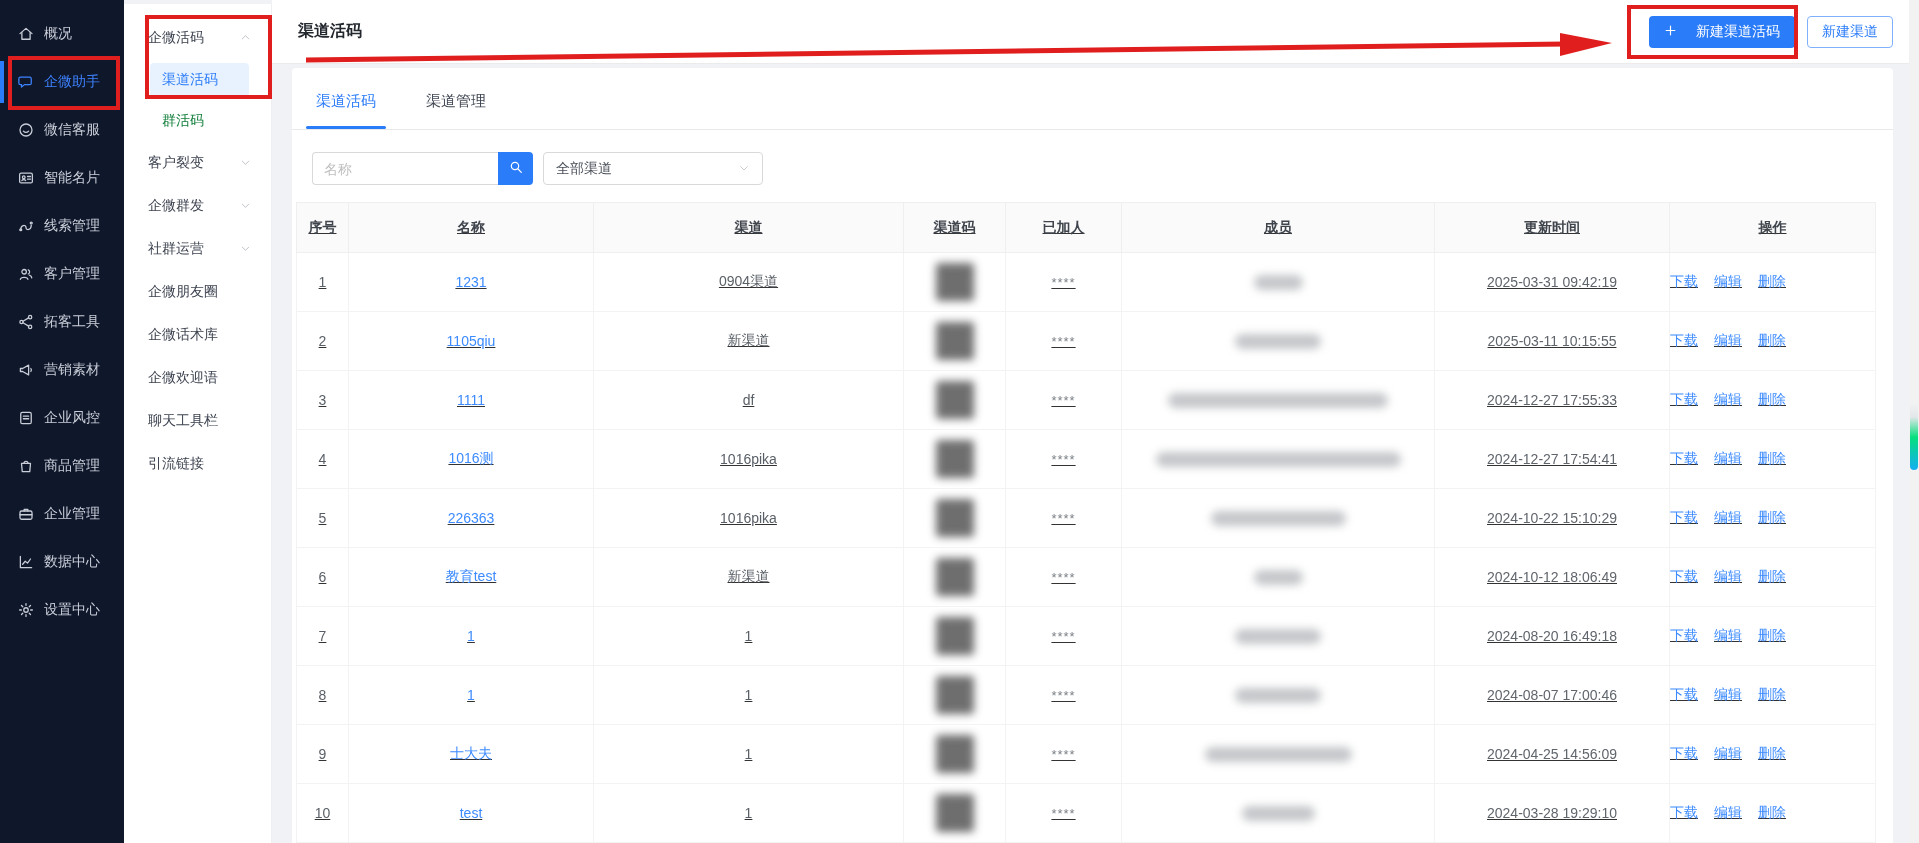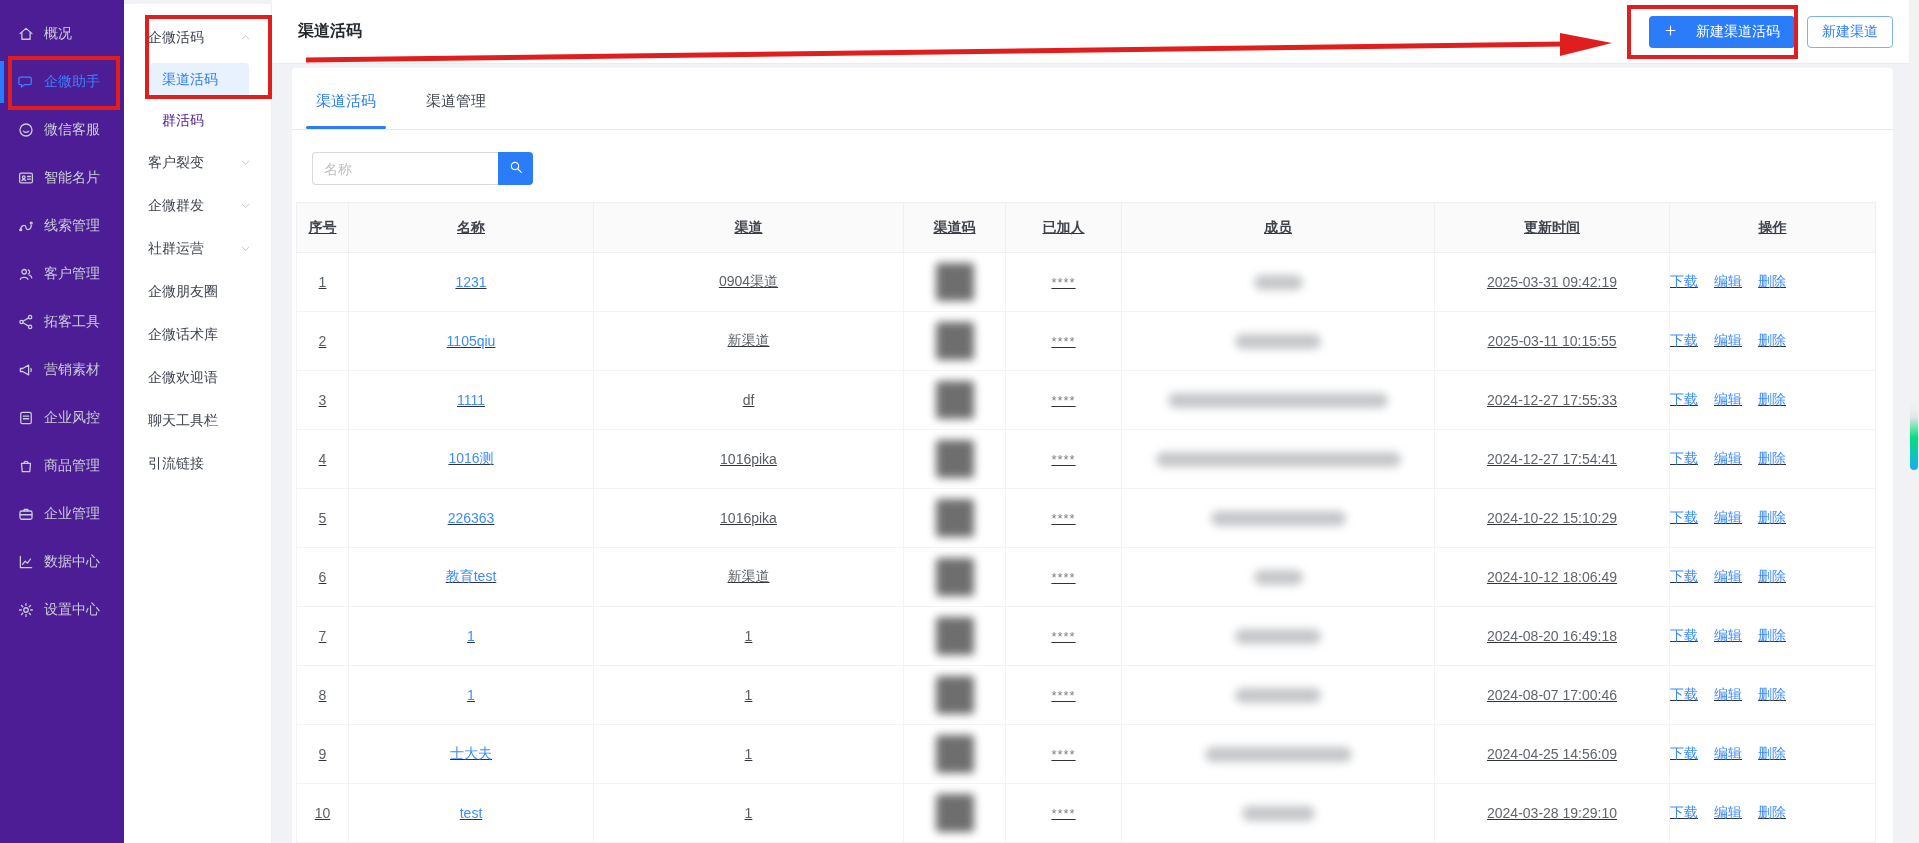--- a/index.html
+++ b/index.html
@@ -1,35 +1,35 @@
 <!DOCTYPE html>
 <html><head>
 <meta charset="utf-8">
 <style>
   * { margin:0; padding:0; box-sizing:border-box; }
   html,body { width:1919px; height:843px; overflow:hidden; }
   body { font-family:"Liberation Sans","DejaVu Sans",sans-serif; background:#f0f2f5; position:relative; font-size:14px; color:#333; }
   .app { position:absolute; inset:0; width:1919px; height:843px; }
 
   
-  .dark-sidebar { position:absolute; left:0; top:0; width:124px; height:843px; background:#4c1d95; padding-top:10px; z-index:5; }
+  .dark-sidebar { position:absolute; left:0; top:0; width:124px; height:843px; background:#0f172a; padding-top:10px; z-index:5; }
   .side-item { position:relative; height:48px; display:flex; align-items:center; gap:9px; padding-left:17px; color:#c9ced8; cursor:pointer; white-space:nowrap; }
   .side-item .ic { width:18px; height:18px; flex:0 0 18px; display:flex; align-items:center; }
   .side-item svg { width:18px; height:18px; stroke:currentColor; fill:none; stroke-width:1.7; stroke-linecap:round; stroke-linejoin:round; }
   .side-item.active { color:#3d82ff; }
   .side-item.active::before { content:""; position:absolute; left:0; top:3px; width:4px; height:42px; background:#2b7cf8; }
 
   
   .submenu { position:absolute; left:124px; top:4px; width:148px; height:843px; background:#fff; border-right:1px solid #edeff2; padding-top:12px; z-index:4; }
   .sub-item { height:43px; display:flex; align-items:center; justify-content:space-between; padding:0 20px 0 24px; color:#3d4350; cursor:pointer; white-space:nowrap; }
   .sub-item .chev { color:#a9adb5; }
   .sub-item .chev svg { width:11px; height:11px; stroke:currentColor; fill:none; stroke-width:1.6; stroke-linecap:round; stroke-linejoin:round; }
   .sub-item.child { padding-left:38px; height:40px; justify-content:flex-start; }
   .sub-item.selected { background:#e8f2fe; border-radius:4px; margin:4px 22px 4px 26px; padding:0 0 0 12px; height:34px; color:#2b7cf8; }
-  .sub-item.muted { color:#4c1d95;font-family:Liberation Serif, serif; }
+  .sub-item.muted { color:#15803d;font-family:Liberation Serif, serif; }
 
   
   .main { position:absolute; left:272px; top:0; right:0; height:843px; }
   .main-header { position:relative; height:64px; background:#fff; border-bottom:1px solid #ebebeb; display:flex; align-items:center; padding:0 26px; z-index:2; }
   .page-title { font-size:16px; font-weight:700; color:#23272e; }
   .header-actions { margin-left:auto; display:flex; gap:12px; align-items:center; }
   .btn-primary { height:32px; padding:0 15px; background:#2b7cf8; color:#fff; border:none; border-radius:4px; font-size:14px; display:flex; align-items:center; gap:19px; cursor:pointer; }
   .btn-primary svg { width:13px; height:13px; stroke:#fff; stroke-width:2.2; stroke-linecap:round; }
   .btn-outline { height:32px; padding:0 14px; background:#fff; color:#2b7cf8; border:1px solid #7fb0fb; border-radius:4px; font-size:14px; cursor:pointer; }
 
@@ -276,20 +276,28 @@
             <input class="search-input" type="text" placeholder="名称" style="">
             <button class="search-btn">
               <span>
                 <svg viewBox="0 0 24 24">
                     <circle cx="10.5" cy="10.5" r="5.5"></circle>
                     <path d="M15 15l5 5"></path>
                   </svg>
               </span>
             </button>
           </div>
+          <div class="select">
+            <span>全部渠道</span>
+            <span class="chev">
+              <svg viewBox="0 0 24 24">
+                  <path d="M5 9l7 7 7-7"></path>
+                </svg>
+            </span>
+          </div>
         </div>
 
         <table class="grid">
           <thead>
               <tr>
                 <th style="width: 52px;">序号</th>
                 <th style="width: 245px;">名称</th>
                 <th style="width: 310px;">渠道</th>
                 <th style="width: 102px;">渠道码</th>
                 <th style="width: 116px;">已加人</th>

